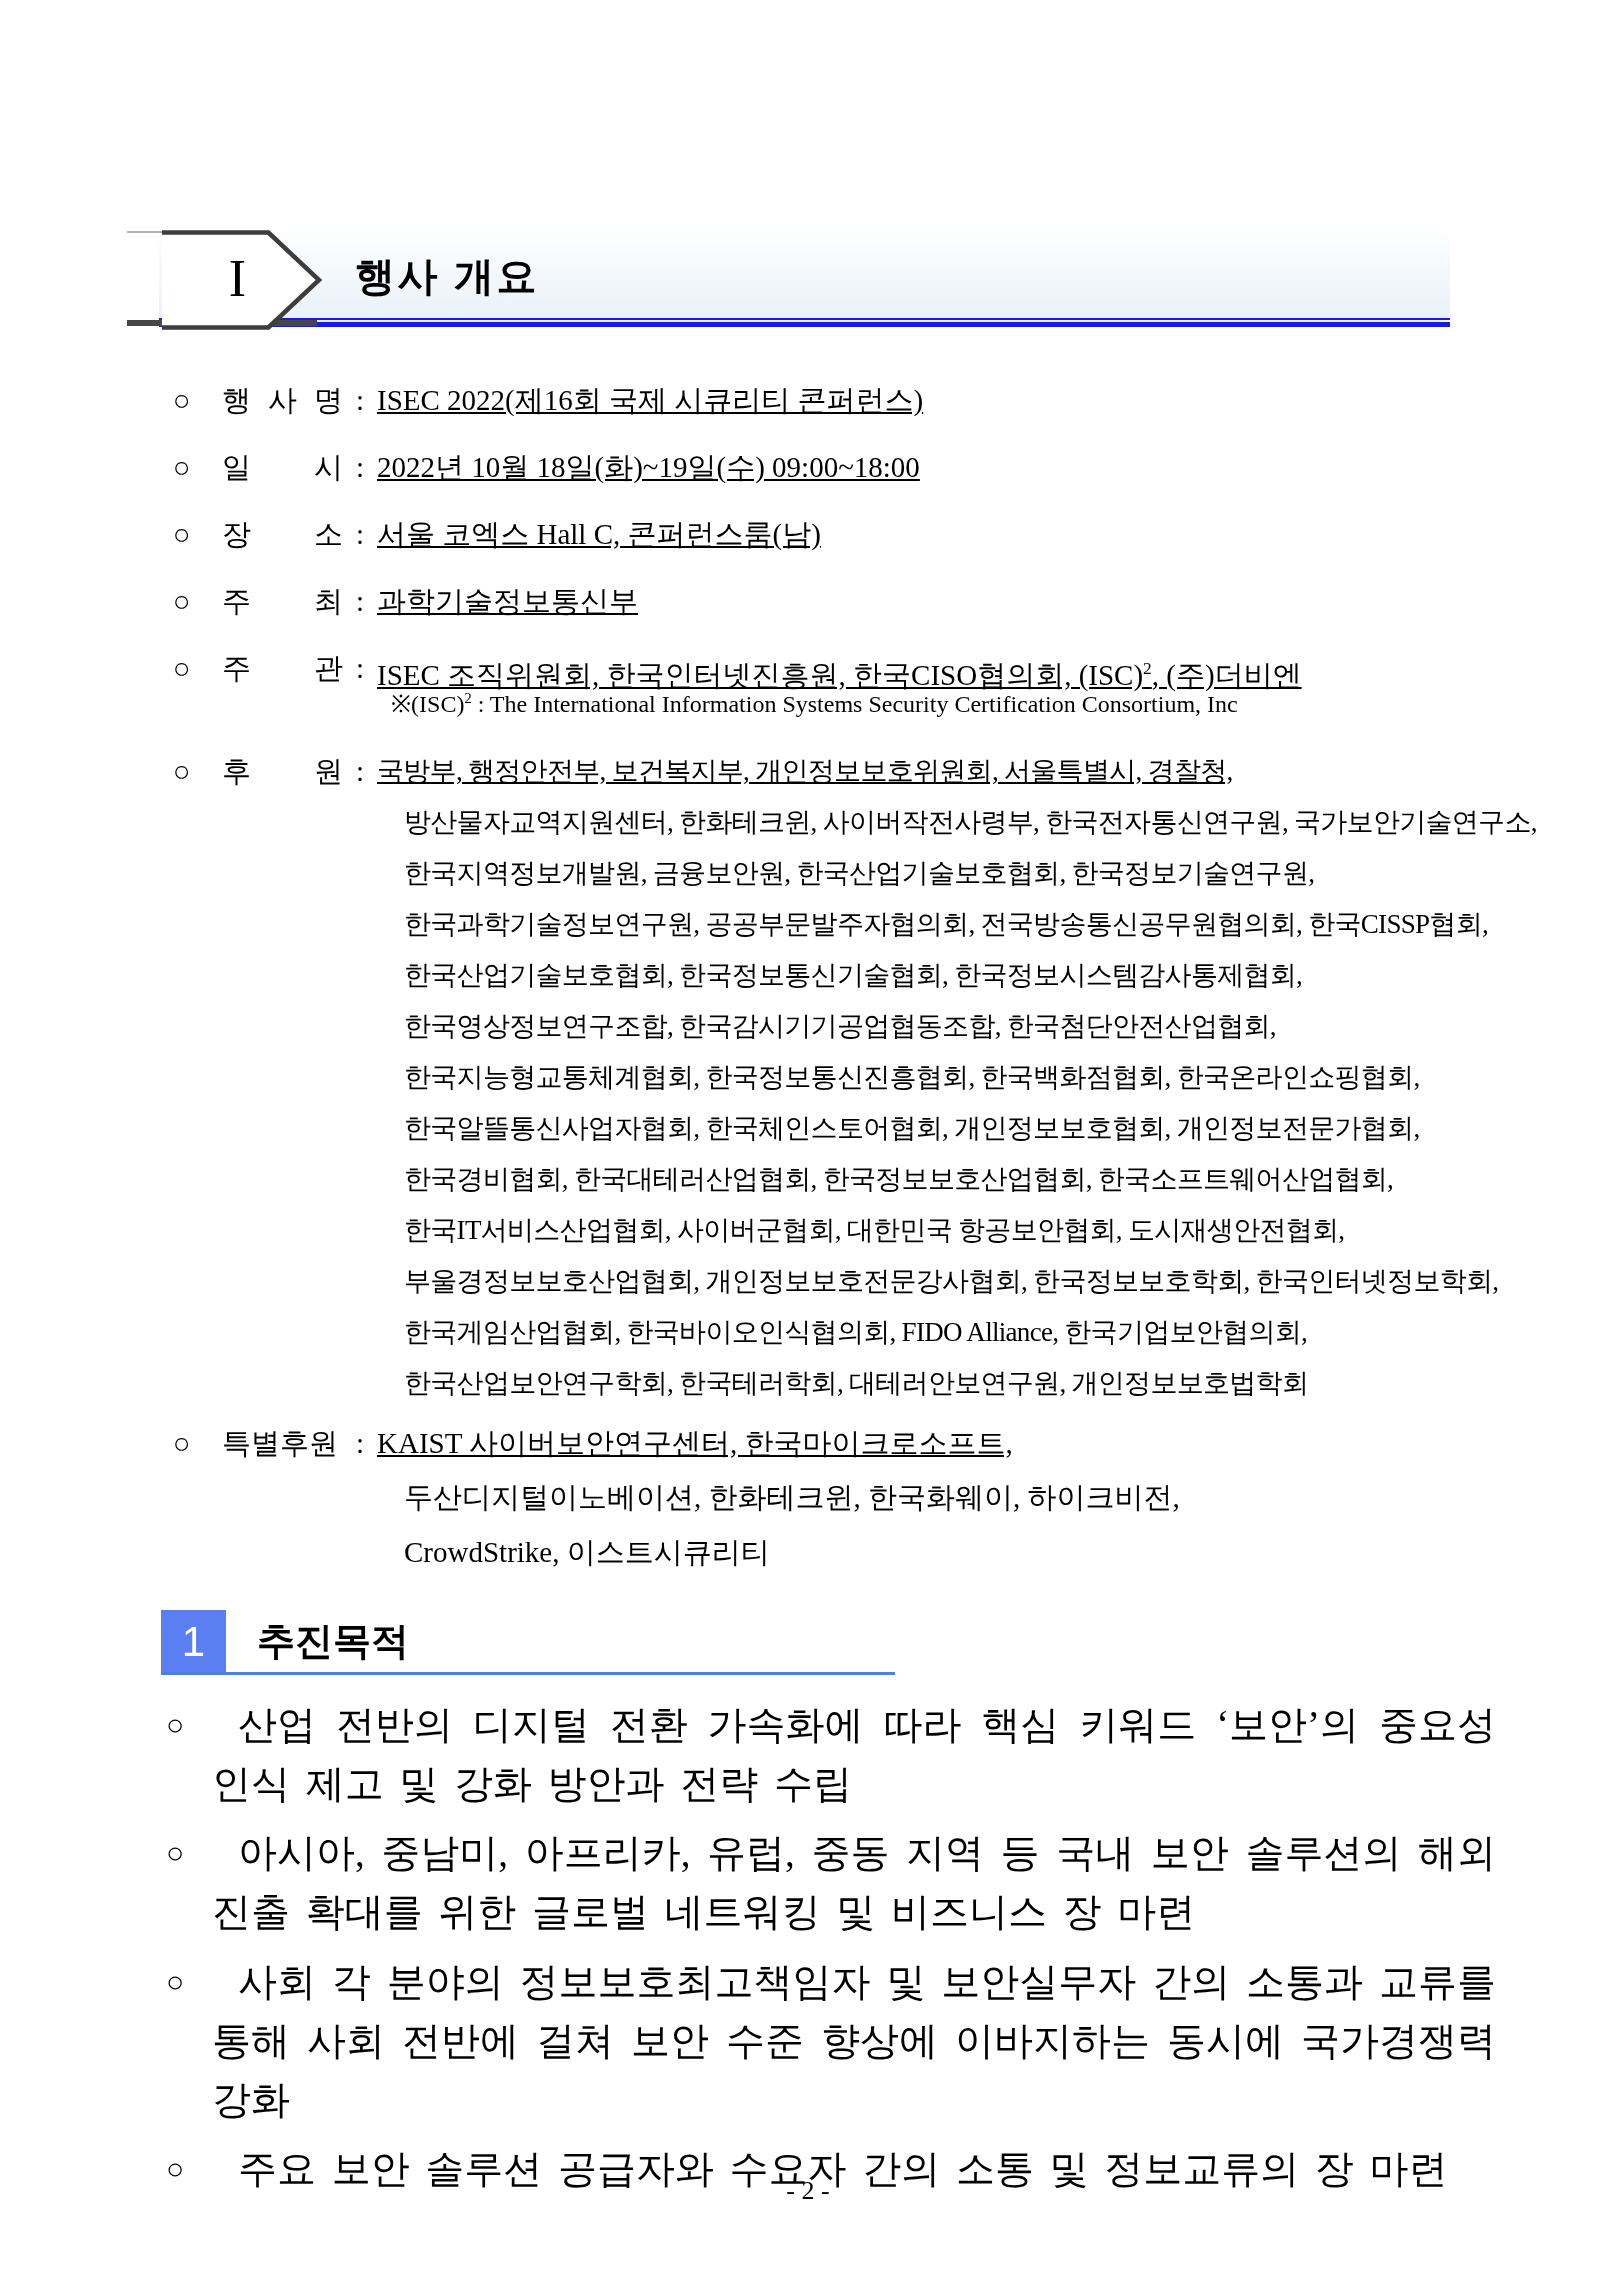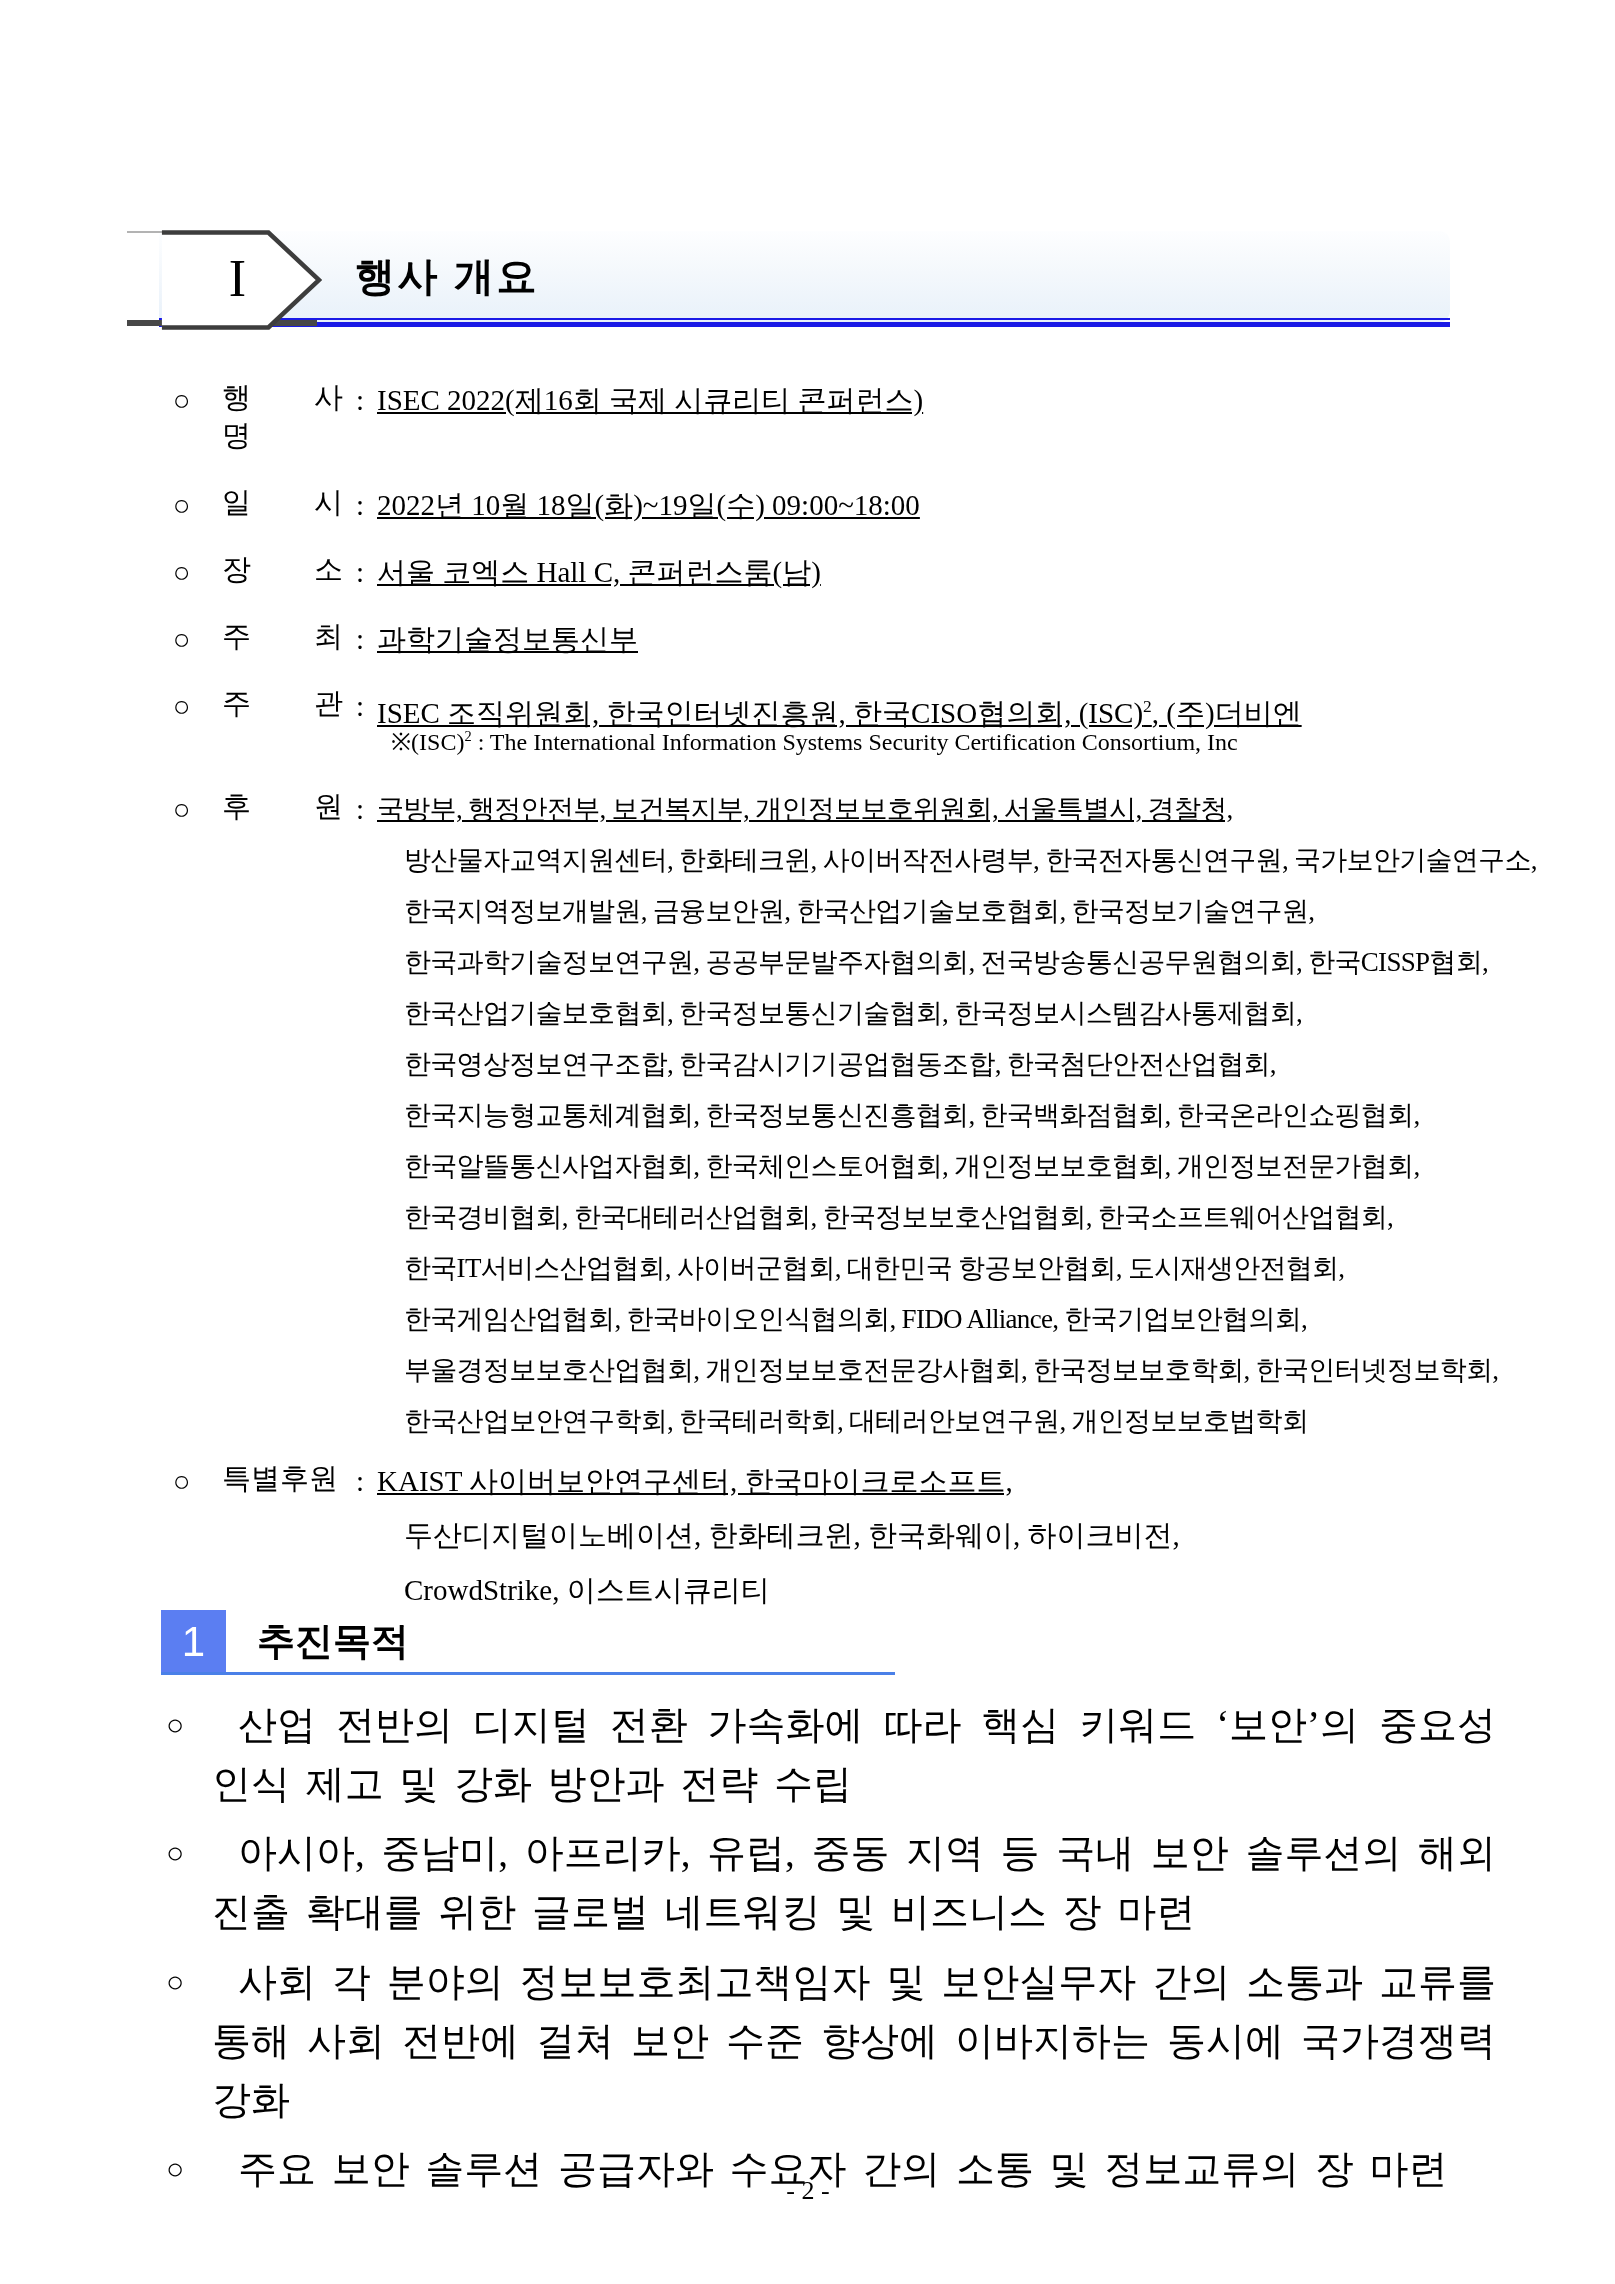--- a/index.html
+++ b/index.html
@@ -36,21 +36,21 @@
   .band-title{
     position:absolute;left:228px;top:0;height:90px;line-height:90px;margin:0;
     font-family:"Liberation Sans","DejaVu Sans",sans-serif;
     font-size:40px;font-weight:800;letter-spacing:2.6px;
   }
 
   
   .info{position:absolute;left:173px;top:381px;width:1330px;}
   .info-row{display:flex;align-items:flex-start;font-size:29px;line-height:38px;margin-bottom:29px;}
   .info-row .bullet{width:49px;flex:0 0 49px;}
-  .info-row .label{width:121px;flex:0 0 121px;text-align:justify;text-align-last:justify;font-family:Liberation Mono, monospace;}
+  .info-row .label{width:121px;flex:0 0 121px;text-align:justify;text-align-last:justify;}
   .info-row .colon{width:34px;flex:0 0 34px;text-align:center;}
   .info-row .value{flex:1;white-space:nowrap;text-decoration:underline;}
   sup{font-size:0.6em;}
   .note{
     font-size:24px;line-height:30px;margin:-10.4px 0 33px 218px;white-space:nowrap;
   }
   .row-tight{margin-bottom:0;}
   .cont-list{margin:6.5px 0 0 231px;font-size:27px;line-height:51px;letter-spacing:-0.7px;}
   .cont-list .cont-line{white-space:nowrap;}
   .value-condensed{font-size:27px;letter-spacing:-0.7px;}
@@ -146,22 +146,22 @@
   <div class="cont-list">
     <div class="cont-line">방산물자교역지원센터, 한화테크윈, 사이버작전사령부, 한국전자통신연구원, 국가보안기술연구소,</div>
     <div class="cont-line">한국지역정보개발원, 금융보안원, 한국산업기술보호협회, 한국정보기술연구원,</div>
     <div class="cont-line">한국과학기술정보연구원, 공공부문발주자협의회,  전국방송통신공무원협의회, 한국CISSP협회,</div>
     <div class="cont-line">한국산업기술보호협회, 한국정보통신기술협회, 한국정보시스템감사통제협회,</div>
     <div class="cont-line">한국영상정보연구조합, 한국감시기기공업협동조합, 한국첨단안전산업협회,</div>
     <div class="cont-line">한국지능형교통체계협회, 한국정보통신진흥협회, 한국백화점협회, 한국온라인쇼핑협회,</div>
     <div class="cont-line">한국알뜰통신사업자협회, 한국체인스토어협회, 개인정보보호협회, 개인정보전문가협회,</div>
     <div class="cont-line">한국경비협회, 한국대테러산업협회, 한국정보보호산업협회, 한국소프트웨어산업협회,</div>
     <div class="cont-line">한국IT서비스산업협회, 사이버군협회, 대한민국 항공보안협회, 도시재생안전협회,</div>
+    <div class="cont-line">부울경정보보호산업협회, 개인정보보호전문강사협회, 한국정보보호학회, 한국인터넷정보학회,</div>
     <div class="cont-line">한국게임산업협회, 한국바이오인식협의회, FIDO Alliance, 한국기업보안협의회,</div>
-    <div class="cont-line">부울경정보보호산업협회, 개인정보보호전문강사협회, 한국정보보호학회, 한국인터넷정보학회,</div>
     <div class="cont-line">한국산업보안연구학회, 한국테러학회, 대테러안보연구원, 개인정보보호법학회</div>
   </div>
 
   <div class="info-row row-tight special-row">
     <span class="bullet">○</span>
     <span class="label">특별후원</span>
     <span class="colon">:</span>
     <span class="value">KAIST 사이버보안연구센터, 한국마이크로소프트,</span>
   </div>
   <div class="cont-list cont-list-special">

